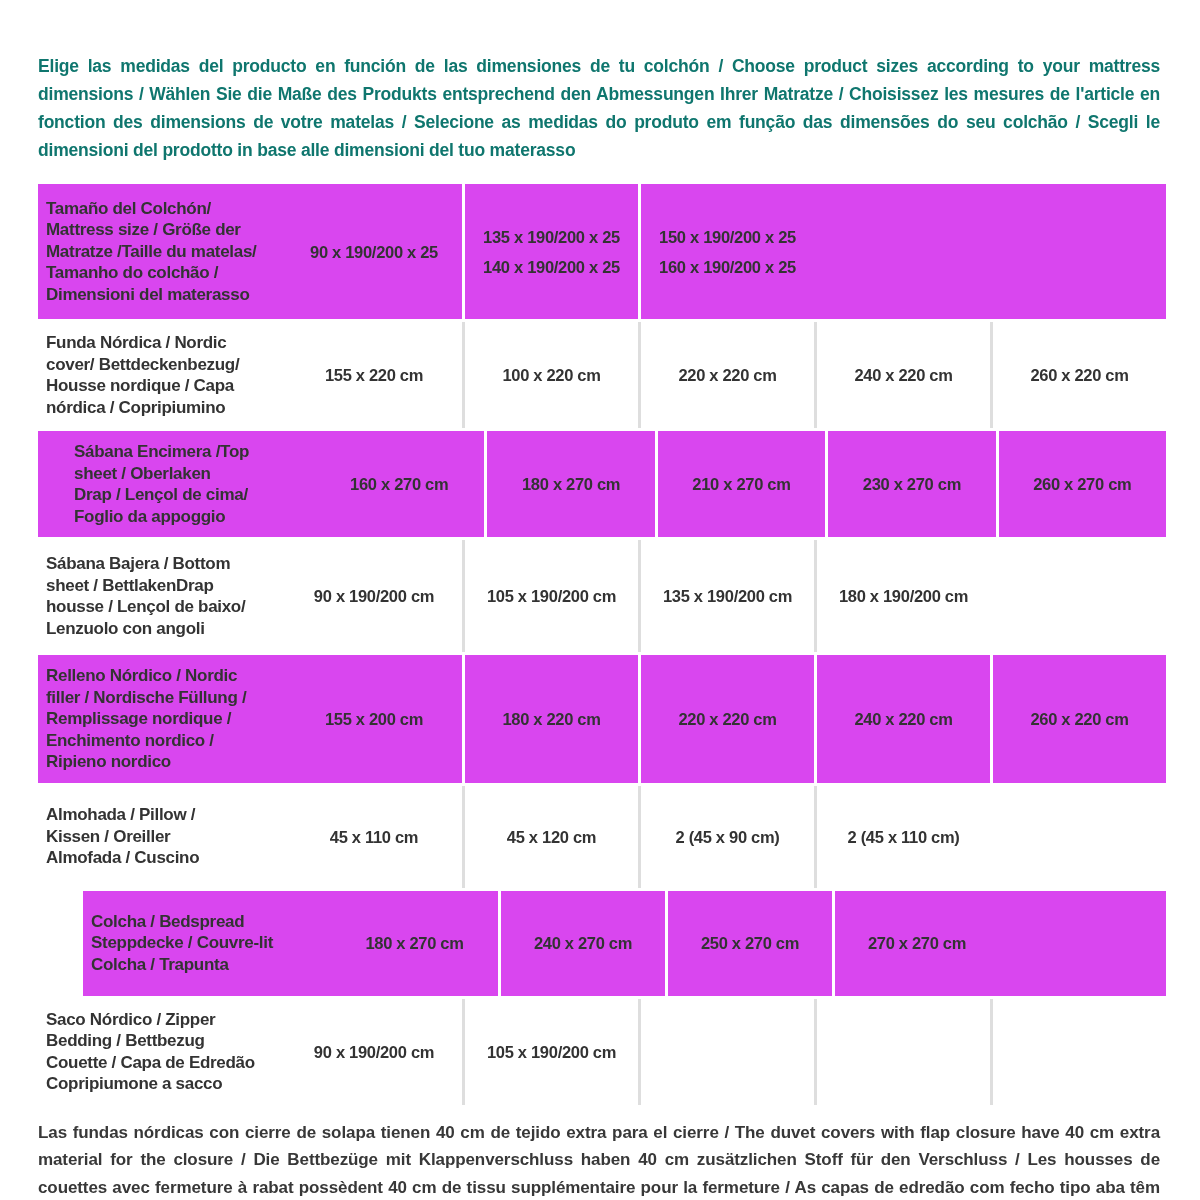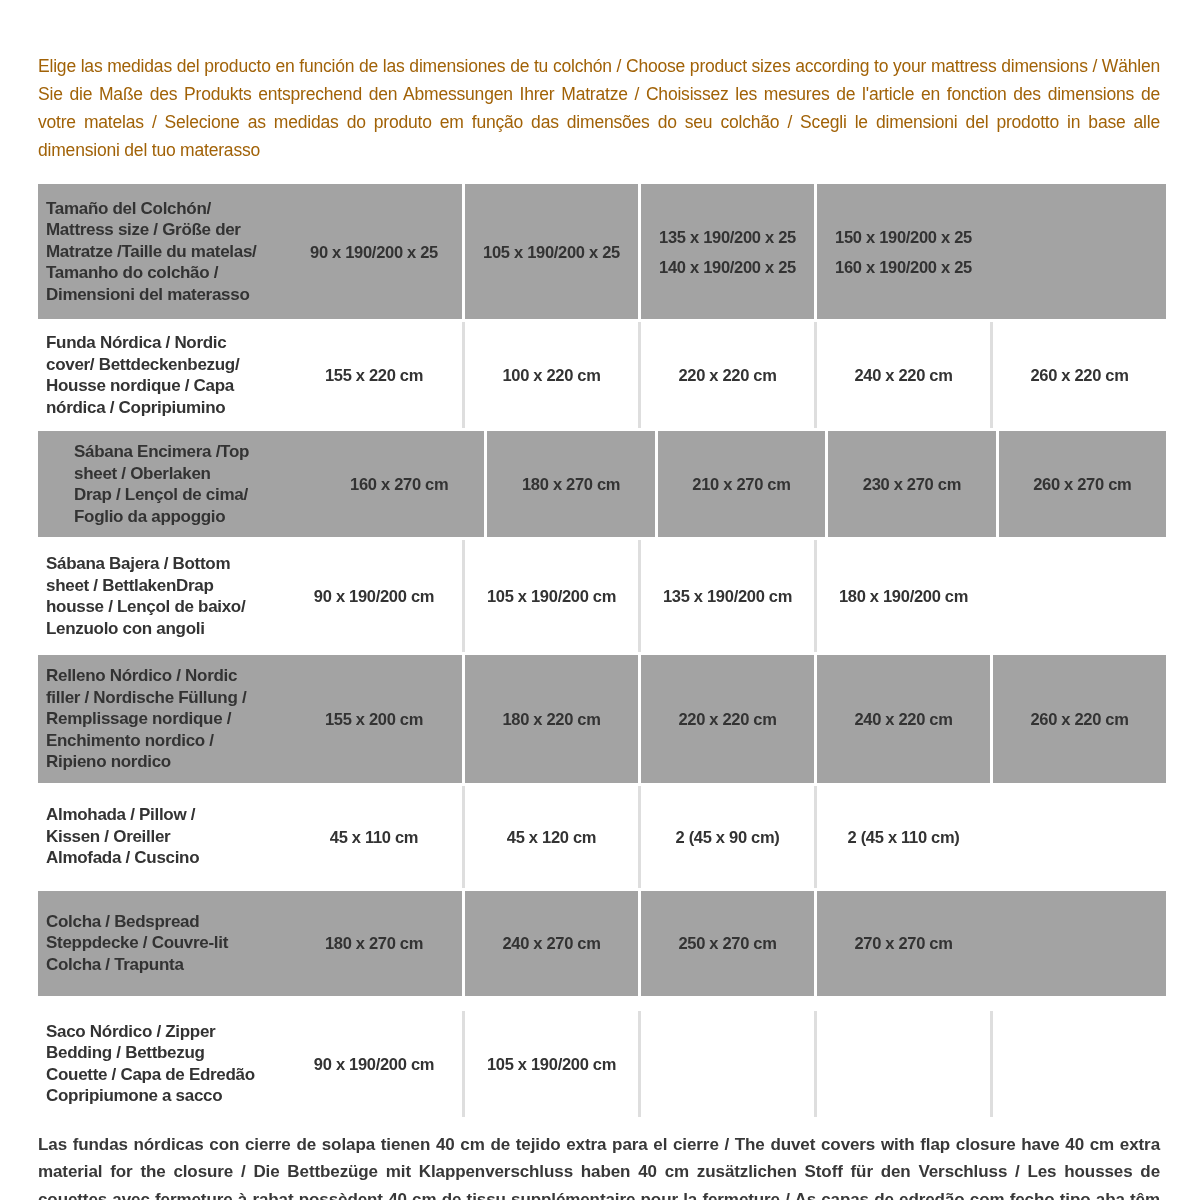--- a/index.html
+++ b/index.html
@@ -12,47 +12,47 @@
     height: 1200px;
     font-family: "Liberation Sans", sans-serif;
     color: #353535;
     -webkit-font-smoothing: antialiased;
   }
   .page {
     padding: 34px 38px 0 38px;
   }
   .intro {
     width: 1122px;
-    font-weight: normal;
+    font-weight: bold;
     font-size: 17.5px;
     line-height: 28px;
     letter-spacing: -0.2px;
     text-align: justify;
-    color: #a16207;
+    color: #0f766e;
   }
   .size-table {
     margin-top: 6px;
     width: 1128px;
   }
   .row {
     display: grid;
     grid-template-columns: 248px repeat(5, 1fr);
     align-items: center;
     border-top: 3px solid #ffffff;
   }
-  .row.gray { background: #a3a3a3; }
+  .row.gray { background: #d946ef; }
   .row.white { background: #ffffff; }
   .row:nth-child(1) { min-height: 135px; }
   .row:nth-child(2) { min-height: 106px; }
   .row:nth-child(3) { min-height: 104px; padding-left: 28px; }
   .row:nth-child(4) { min-height: 112px; }
   .row:nth-child(5) { min-height: 120px; }
   .row:nth-child(6) { min-height: 102px; }
-  .row:nth-child(7) { min-height: 105px; }
-  .row:nth-child(8) { min-height: 102px; margin-top: 12px; }
+  .row:nth-child(7) { min-height: 105px; margin-left: 45px; }
+  .row:nth-child(8) { min-height: 102px; }
   .cell { box-sizing: border-box; }
   .cell.label {
     padding: 10px 4px 10px 8px;
     font-weight: bold;
     font-size: 17px;
     line-height: 21.5px;
     letter-spacing: -0.3px;
     white-space: pre-line;
     color: #333333;
   }
@@ -92,21 +92,20 @@
 
   <div class="size-table">
 
     <div class="row gray">
       <div class="cell label">Tamaño del Colchón/
 Mattress size / Größe der
 Matratze /Taille du matelas/
 Tamanho do colchão /
 Dimensioni del materasso</div>
       <div class="cell val">90 x 190/200 x 25</div>
-      <div class="cell val">105 x 190/200 x 25</div>
       <div class="cell val">135 x 190/200 x 25
 140 x 190/200 x 25</div>
       <div class="cell val">150 x 190/200 x 25
 160 x 190/200 x 25</div>
     </div>
 
     <div class="row white">
       <div class="cell label">Funda Nórdica /  Nordic
 cover/ Bettdeckenbezug/
 Housse nordique  / Capa

